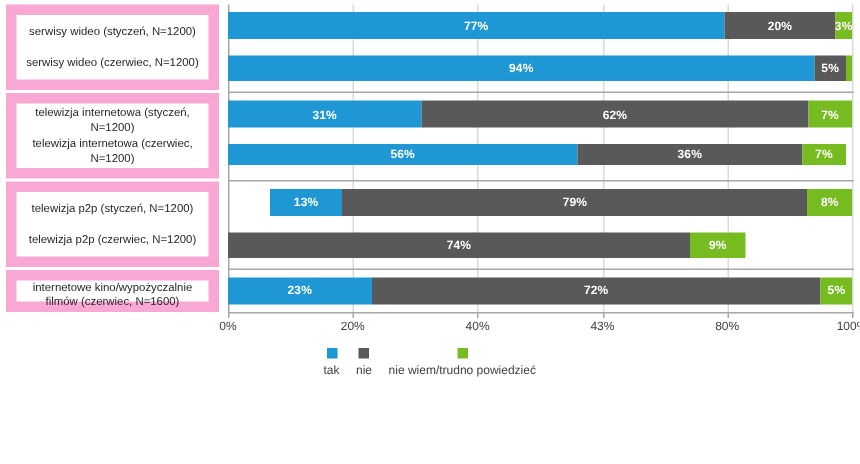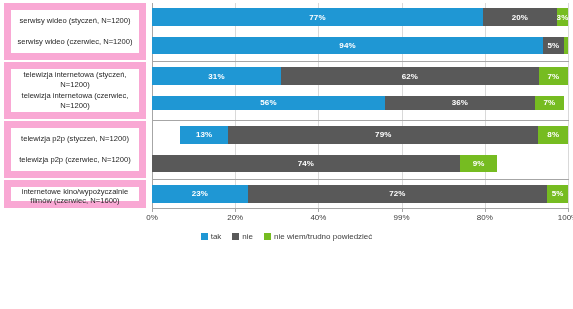--- a/index.html
+++ b/index.html
@@ -143,20 +143,21 @@
     width: 573px;
     display: flex;
     justify-content: center;
     align-items: center;
     gap: 11px;
   }
   .legend-item {
     display: flex;
     align-items: center;
     gap: 3px;
+    flex-direction: column;
   }
   .legend-swatch {
     width: 7px;
     height: 7px;
     display: inline-block;
   }
   .legend-label {
     font-size: 8px;
     color: #404040;
     white-space: nowrap;
@@ -286,18 +287,18 @@
 <div class="group-sep" style="top: 60.8571px;"></div>
     <div class="group-sep" style="top: 119.714px;"></div>
     <div class="group-sep" style="top: 178.571px;"></div>
     <div class="tick" style="left: 152px;"></div>
     <div class="tick-label" style="left: 152px;">0%</div>
     <div class="tick" style="left: 235.2px;"></div>
     <div class="tick-label" style="left: 235.2px;">20%</div>
     <div class="tick" style="left: 318.4px;"></div>
     <div class="tick-label" style="left: 318.4px;">40%</div>
     <div class="tick" style="left: 401.6px;"></div>
-    <div class="tick-label" style="left: 401.6px;">99%</div>
+    <div class="tick-label" style="left: 401.6px;">43%</div>
     <div class="tick" style="left: 484.8px;"></div>
     <div class="tick-label" style="left: 484.8px;">80%</div>
     <div class="tick" style="left: 568px;"></div>
     <div class="tick-label" style="left: 568px;">100%</div>
   </div>
 
 </body></html>

